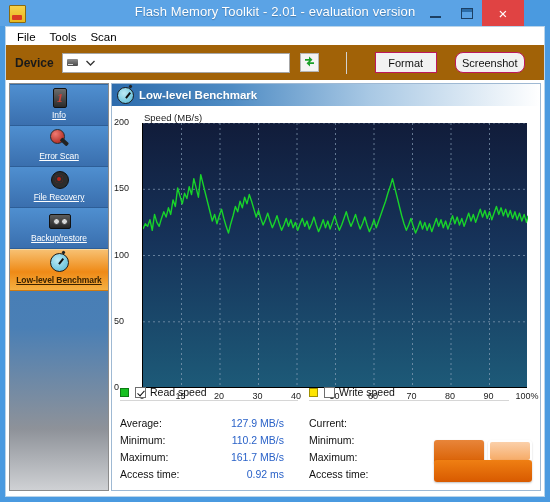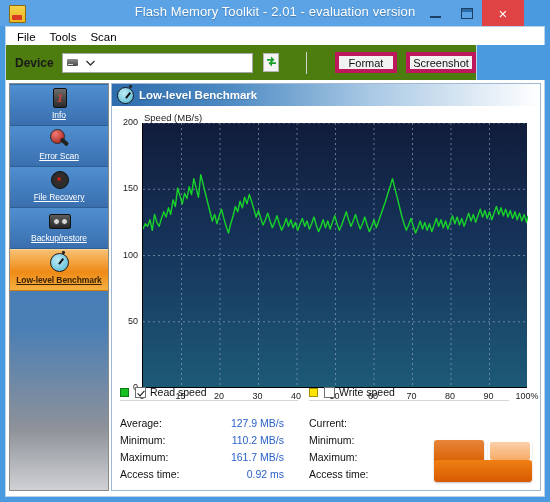--- a/index.html
+++ b/index.html
@@ -48,22 +48,22 @@
   .menubar{
     position:absolute;left:5px;top:26px;width:540px;height:19px;
     background:#ffffff;border:1px solid #b9d4ea;border-bottom:none;box-sizing:border-box;
     display:flex;align-items:flex-end;padding-left:4px;
   }
   .menu-item{
     font-size:11.5px;color:#000;padding:2px 7px;cursor:default;
   }
   
   .toolbar{
-    position:absolute;left:5px;top:45px;width:472px;height:35px;
-    background:#4d7c0f;border-left:1px solid #b9d4ea;border-right:1px solid #b9d4ea;
+    position:absolute;left:5px;top:45px;width:540px;height:35px;
+    background:#a16207;border-left:1px solid #b9d4ea;border-right:1px solid #b9d4ea;
     box-sizing:border-box;display:flex;align-items:center;
   }
   .device-label{font-size:12px;font-weight:bold;color:#1a1a1a;margin-left:9px;margin-right:8px;}
   .device-select{
     position:relative;width:228px;height:20px;background:#fff;
     border:1px solid #a6a6a6;box-sizing:border-box;display:flex;align-items:center;
   }
   .drive-glyph{
     width:11px;height:7px;margin-left:4px;margin-right:4px;
     background:linear-gradient(#8d8d8d,#4a4a4a);border-radius:1px;position:relative;
@@ -74,26 +74,26 @@
     width:18px;height:18px;display:flex;align-items:center;justify-content:center;
     font-size:9px;color:#333;
   }
   .refresh-btn{
     width:19px;height:19px;margin-left:10px;background:#f4f4f4;
     border:1px solid #b5b5b5;box-sizing:border-box;
     display:flex;align-items:center;justify-content:center;
   }
   .sep{width:1px;height:22px;background:#d2d2d2;margin-left:27px;}
   .tb-btn{
-    height:21px;min-width:62px;background:#f2f2f2;border:4px solid #be185d;
+    height:21px;min-width:62px;background:#f2f2f2;border:1px solid #be185d;
     box-sizing:border-box;font-size:11px;color:#111;
     display:flex;align-items:center;justify-content:center;
   }
   .tb-btn.format{margin-left:28px;}
-  .tb-btn.screenshot{margin-left:9px;min-width:70px;}
+  .tb-btn.screenshot{margin-left:18px;min-width:70px;border-radius:8px;}
   
   .body-area{
     position:absolute;left:5px;top:80px;width:540px;height:417px;
     background:#ffffff;border:1px solid #b9d4ea;border-top:none;box-sizing:border-box;
   }
   
   .sidebar{
     position:absolute;left:3px;top:3px;width:100px;height:408px;
     background:linear-gradient(#2f6aa8 0%,#3f7cbb 3%,#4a7fb5 60%,#8e9299 85%,#cfd1d4 100%);
     border:1px solid #8b8b8b;box-sizing:border-box;
@@ -144,21 +144,21 @@
   .ph-title{font-size:11.5px;color:#ffffff;font-weight:bold;margin-left:6px;text-shadow:0 1px 1px rgba(0,0,0,.2);}
   
   .chart-wrap{position:relative;width:100%;height:300px;}
   .chart-ylabel{position:absolute;left:32px;top:6px;font-size:9.5px;color:#222;}
   .plot{
     position:absolute;left:30px;top:17px;width:385px;height:265px;
     background:linear-gradient(#111c3a 0%,#16335a 45%,#1d5a78 100%);
     border-left:1.5px solid #000;border-bottom:1.5px solid #000;box-sizing:border-box;
   }
   .plot svg{position:absolute;left:0;top:0;}
-  .ytick{position:absolute;font-size:9px;color:#1b1b1b;text-align:right;width:24px;}
+  .ytick{position:absolute;font-size:9px;color:#1b1b1b;text-align:left;width:24px;}
   .xtick{position:absolute;font-size:9px;color:#1b1b1b;text-align:center;width:26px;}
   
   .legend-row{position:absolute;left:0;top:300px;width:100%;height:20px;}
   .legend-group{position:absolute;display:flex;align-items:center;}
   .legend-group.read{left:8px;top:2px;}
   .legend-group.write{left:197px;top:2px;}
   .sw{width:7px;height:7px;display:inline-block;border:1px solid #444;}
   .sw.green{background:#16c020;border-color:#0c7c13;}
   .sw.yellow{background:#ffe500;border-color:#a09000;}
   .cbx{

